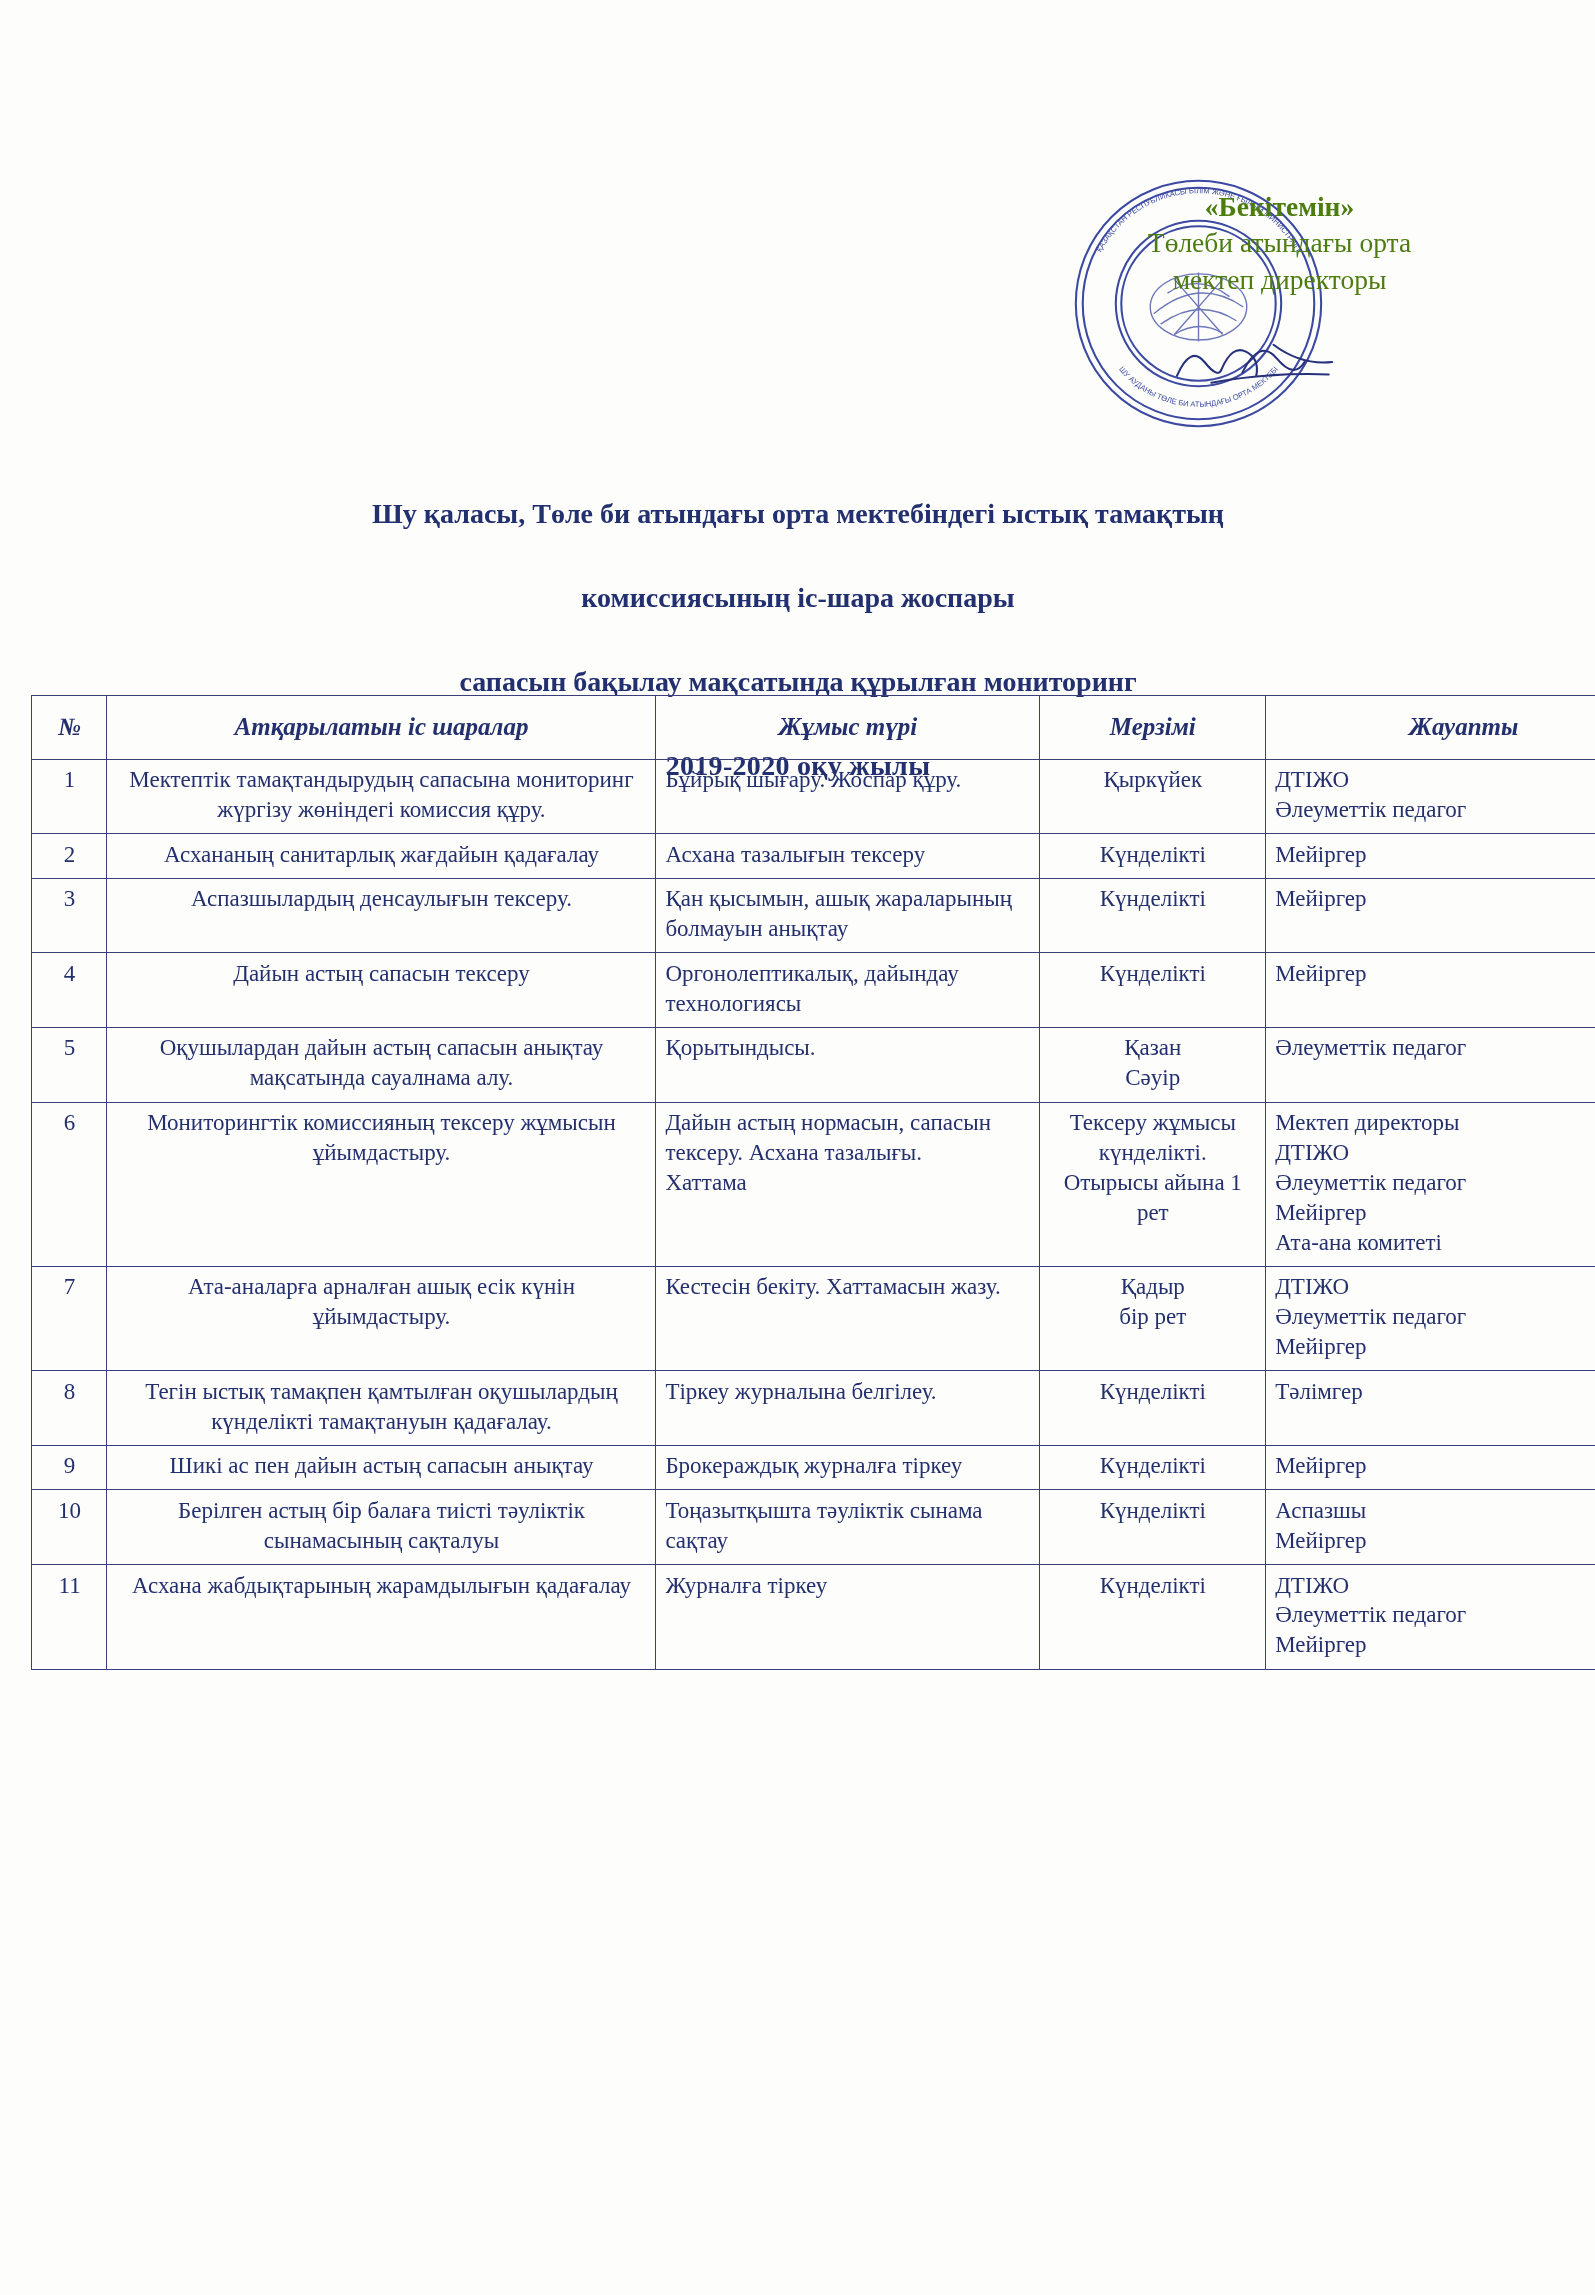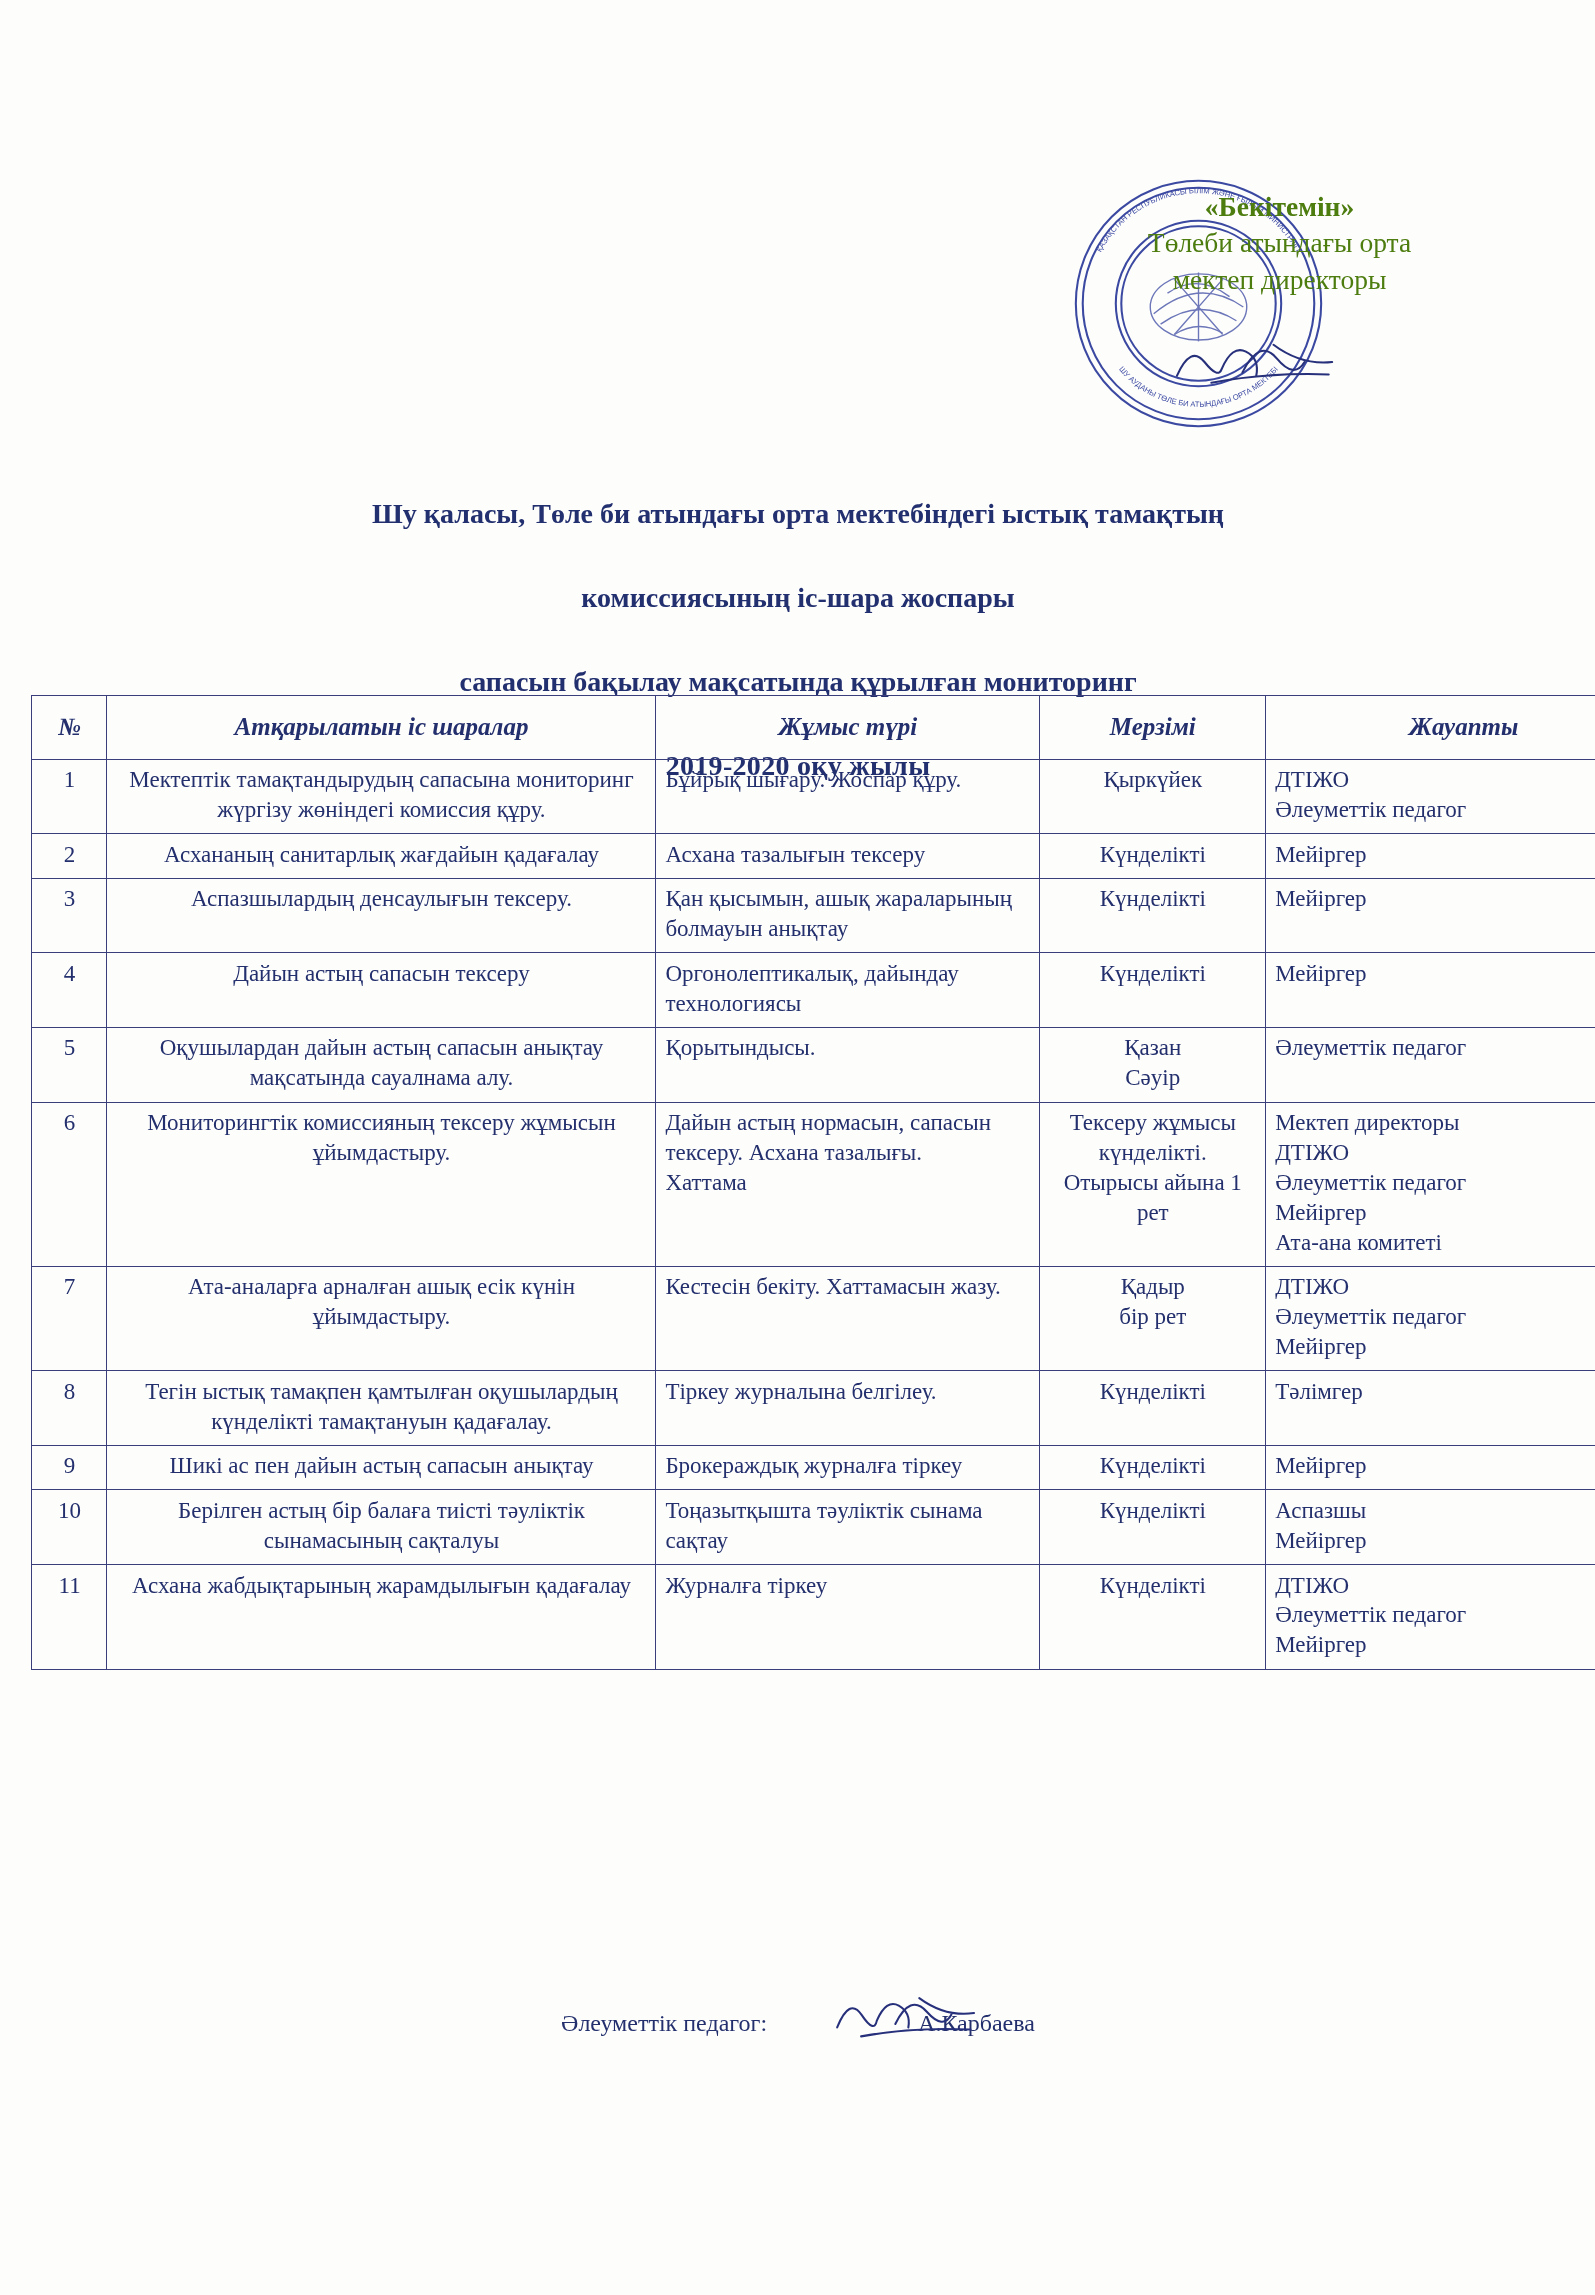--- a/index.html
+++ b/index.html
@@ -525,31 +525,15 @@
                 <span>ДТІЖО</span>
                 <span>Әлеуметтік педагог</span>
                 <span>Мейіргер</span>
               </div>
             </td>
           </tr>
         </tbody>
     </table>
   </div>
 
-  <div class="footer">
-    <span class="fline">
-      <span>Әлеуметтік педагог:</span>
-      <span class="name">А.Карбаева</span>
-      <span class="sig-bottom">
-        <svg width="158" height="65" viewBox="0 0 230 95" xmlns="http://www.w3.org/2000/svg">
-          <g fill="none" stroke="#27307a" stroke-width="3" stroke-linecap="round">
-            <path d="M10 65 q18 -45 36 -18 t22 8 q14 -32 32 -22 t14 32"></path>
-            <path d="M95 60 q22 -45 46 -18 t36 4"></path>
-            <path d="M130 22 q38 28 80 22"></path>
-            <path d="M45 78 q75 -14 160 -10"></path>
-          </g>
-        </svg>
-      </span>
-    </span>
-  </div>
 
 </div>
 
 
 </body></html>

